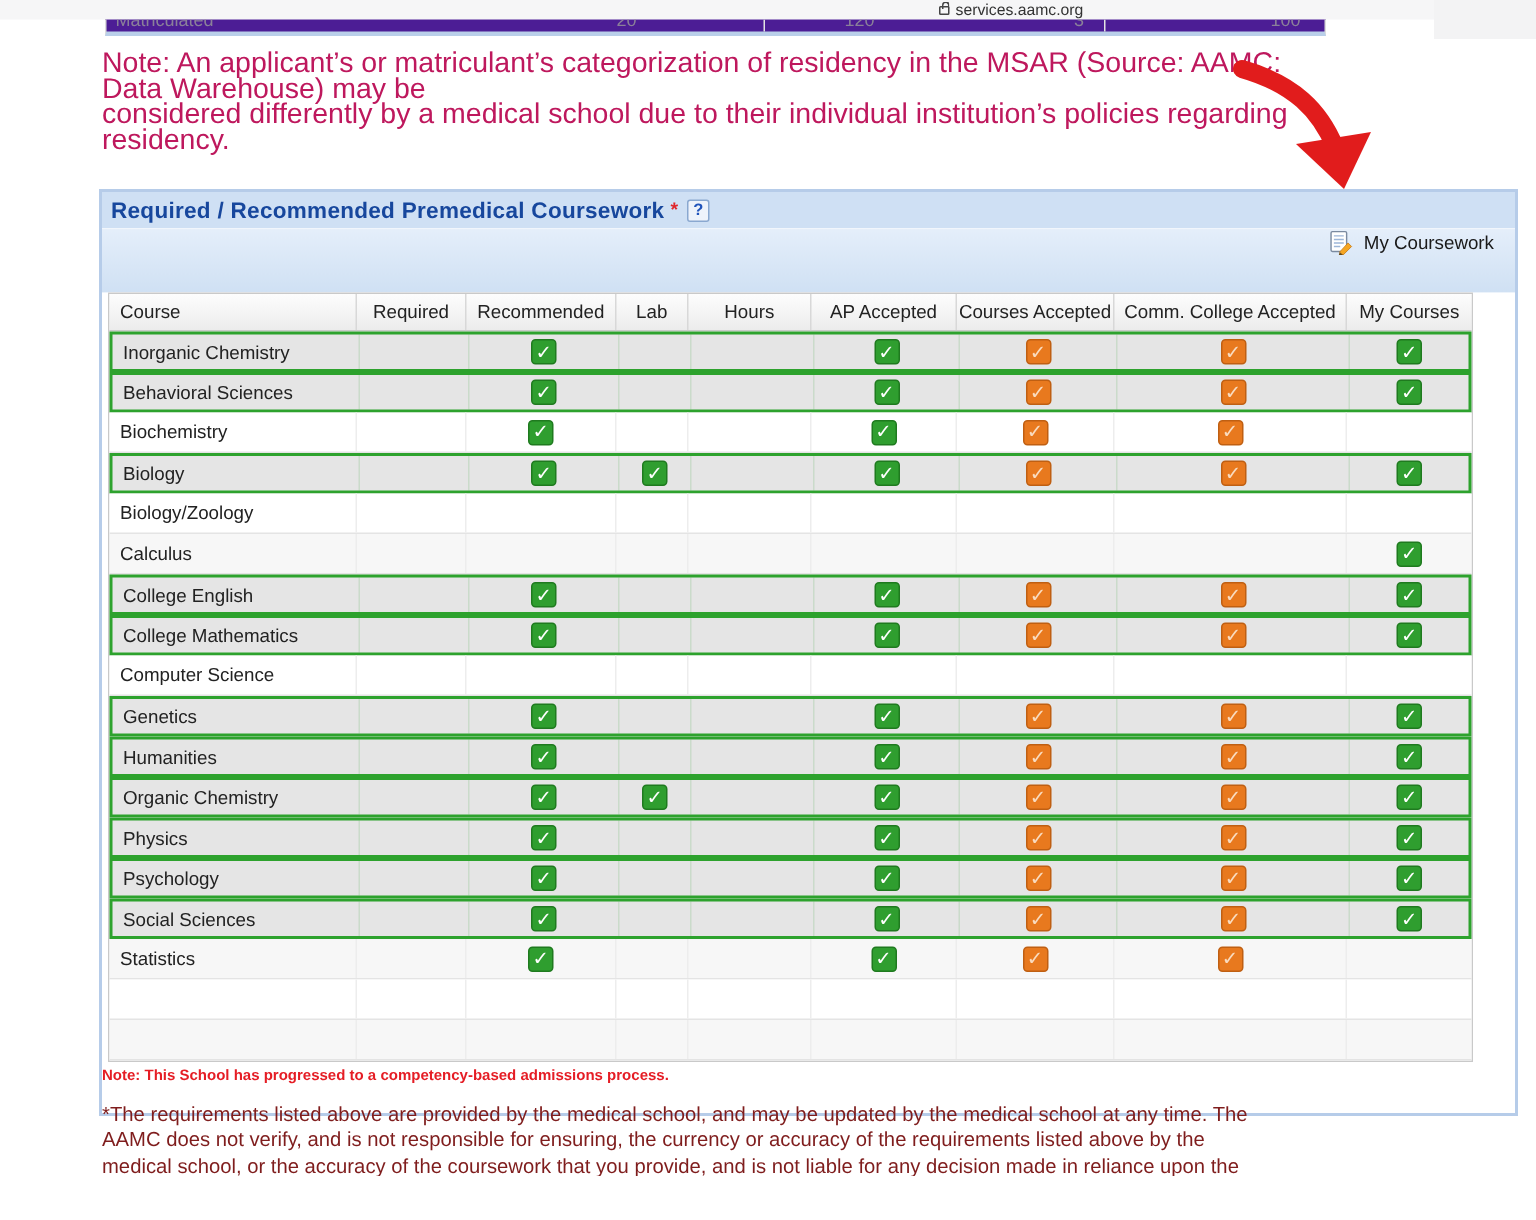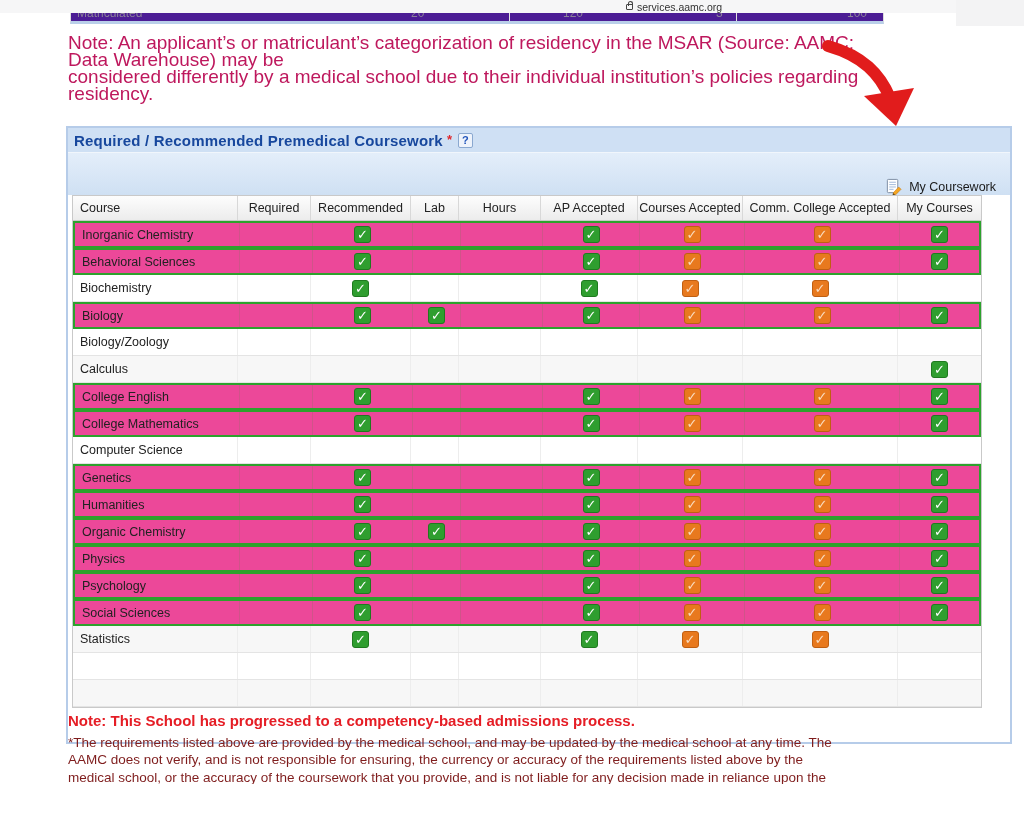--- a/index.html
+++ b/index.html
@@ -35,51 +35,51 @@
            border:2px solid #b6cce9;margin-top:38px; }
   .title-bar { height:24px; background:#cfe0f4; display:flex; align-items:center;
                padding-left:6px; }
   .panel-title { font-size:15px; font-weight:bold; color:#17479d; letter-spacing:.2px; }
   .req-star { color:#e0262b; font-size:13px; font-weight:bold; margin-left:4px; position:relative; top:-1px; }
   .help-box { width:15px; height:15px; margin-left:6px; background:#eef3fb;
               border:1px solid #8aa8d0; border-radius:2px; color:#2255bb; font-weight:bold;
               font-size:11px; display:flex; align-items:center; justify-content:center; cursor:pointer; }
   .toolbar { height:43px; background:linear-gradient(#e4eefa,#cfe0f3);
              border-top:1px solid rgba(255,255,255,.7);
-             display:flex; align-items:flex-end; justify-content:flex-end; padding-right:14px; }
+             display:flex; align-items:flex-start; justify-content:flex-end; padding-right:14px; }
   .mycw { display:flex; align-items:center; gap:7px; cursor:pointer; font-size:12.5px; color:#1a1a1a; }
 
   
   .ptable { position:absolute; left:4px; top:67px; width:910px; border:1px solid #c9c9c9; background:#fff; }
   .thead, .trow { display:grid;
     grid-template-columns:165px 73px 100px 48px 82px 97px 105px 155px 1fr; }
   .thead { height:25px; background:linear-gradient(#fdfdfd,#ececec); border-bottom:1px solid #c9c9c9;
            font-size:12.5px; color:#222; }
   .thead .cell { display:flex; align-items:center; justify-content:center;
                  border-right:1px solid #d8d8d8; }
   .thead .cell:last-child { border-right:none; }
   .thead .course-cell { justify-content:flex-start; padding-left:7px; }
   .trow { height:27px; font-size:12.5px; color:#222; }
   .trow .cell { display:flex; align-items:center; justify-content:center;
                 border-right:1px solid #ededed; }
   .trow .cell:last-child { border-right:none; }
   .trow .course-cell { justify-content:flex-start; padding-left:7px; }
   .trow.w { background:#fff; border-bottom:1px solid #e4e4e4; }
   .trow.g { background:#f7f7f7; border-bottom:1px solid #e4e4e4; }
-  .trow.hl { background:#ec4899; border:2px solid #2da22d; }
+  .trow.hl { background:#e5e5e5; border:2px solid #2da22d; }
   .trow.hl .cell { border-right:1px solid rgba(45,162,45,.14); }
   .trow.hl .cell:last-child { border-right:none; }
 
   .check { width:17px; height:17px; border-radius:3px; display:flex; align-items:center;
            justify-content:center; font-size:13px; font-weight:bold; }
   .check.green { background:#2f9e2f; border:1px solid #1f7a1f; color:#fff; }
   .check.orange { background:#e8791e; border:1px solid #bf5f12; color:#f9dcc0; }
 
   
-  .note-red { left:68px; top:712px; font-size:15px; font-weight:bold; color:#e51d25; }
+  .note-red { left:68px; top:712px; font-size:10px; font-weight:bold; color:#e51d25; }
   .disclaimer { left:68px; top:734px; width:800px; height:50px; overflow:hidden;
                 font-size:13.5px; line-height:17.4px; color:#7f1d1d; }
 </style>
 </head>
 <body>
 
 <div class="abs browser-bar"></div>
 <div class="abs corner-gray"></div>
 <div class="abs url-wrap">
   <span class="lock"></span>

